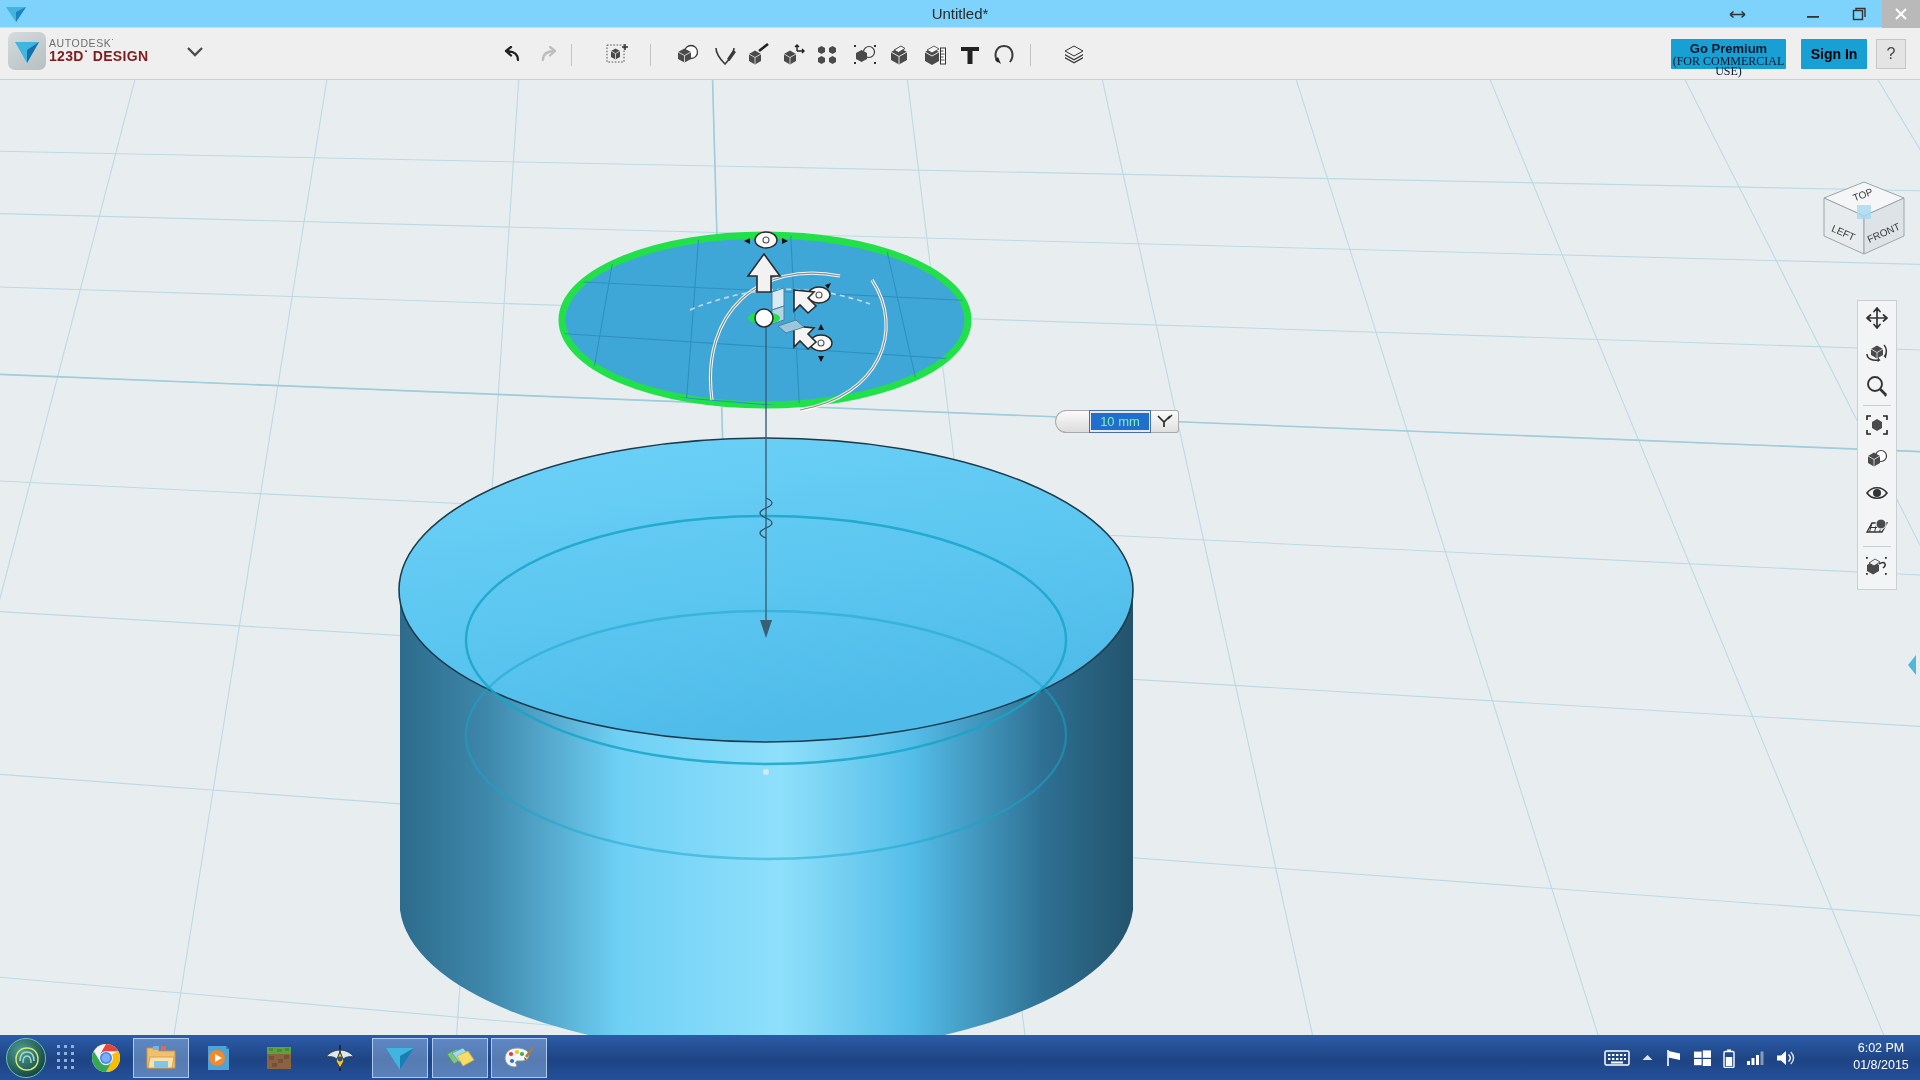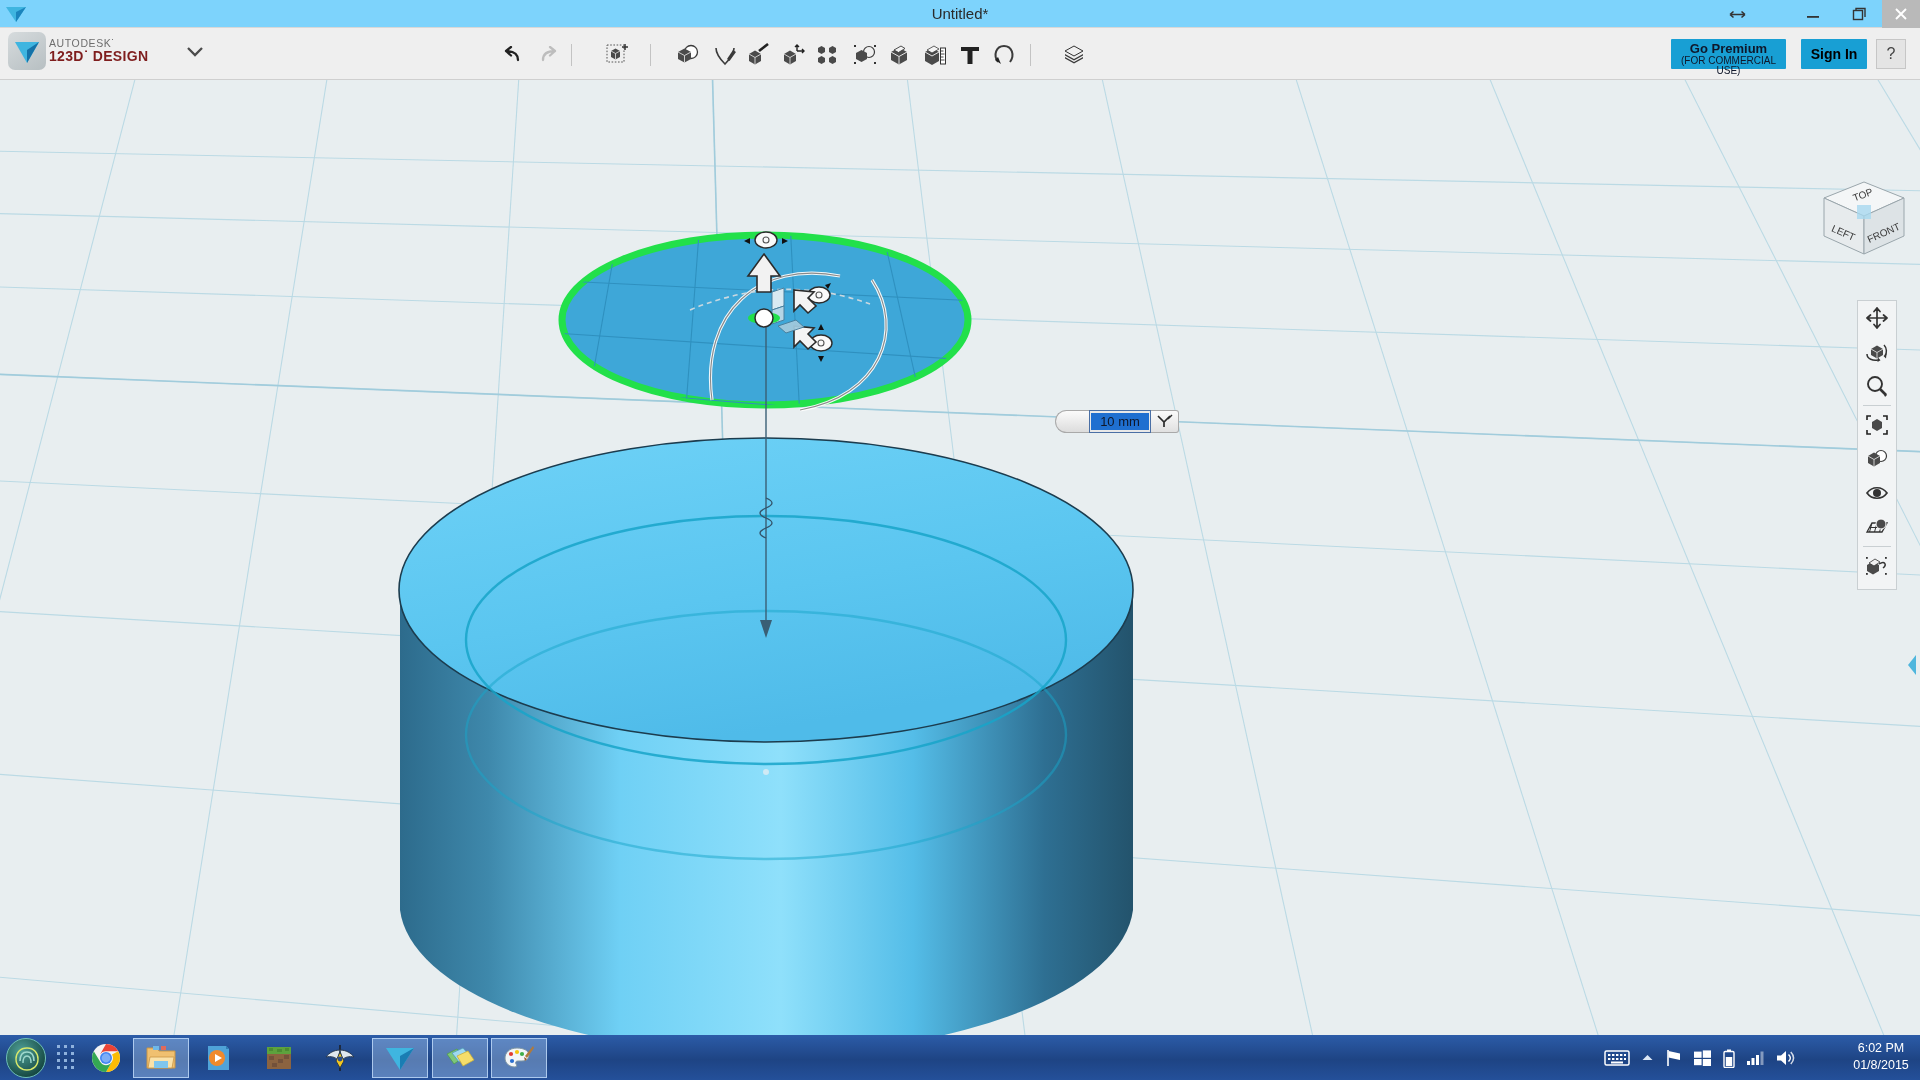--- a/index.html
+++ b/index.html
@@ -31,21 +31,21 @@
   #brand-l2 { font-size:14px; color:#7f1d1d; font-weight:bold; letter-spacing:.3px; }
   #brand-caret { margin-left:38px; font-size:15px; color:#555; }
 
   .tbi { position:absolute; top:13px; width:30px; height:28px;
     display:flex; align-items:center; justify-content:center; cursor:default; }
   .sep { position:absolute; top:16px; width:1px; height:22px; background:#c3c3c3; }
 
   #btn-premium { position:absolute; left:1671px; top:11px; width:115px; height:30px;
     background:#189fd4; color:#0f172a; text-align:center; border-radius:1px; cursor:default; }
   #prem-l1 { font-size:13px; font-weight:bold; line-height:15px; padding-top:2px; }
-  #prem-l2 { font-size:10px; line-height:10px; }
+  #prem-l2 { font-size:12px; line-height:10px;font-family:Liberation Serif, serif; }
   #btn-signin { position:absolute; left:1801px; top:11px; width:66px; height:30px;
     background:#189fd4; color:#000000; font-size:14px; font-weight:bold;
     display:flex; align-items:center; justify-content:center; border-radius:1px; cursor:default; }
   #btn-help { position:absolute; left:1876px; top:11px; width:30px; height:30px;
     background:#e4e4e4; border:1px solid #c6c6c6; font-size:16px; color:#444;
     display:flex; align-items:center; justify-content:center; cursor:default; }
 
   
   #viewport { position:absolute; left:0; top:80px; width:1920px; height:955px;
     background:#e8eef0; overflow:hidden; }
@@ -59,21 +59,21 @@
   .nav-div { width:28px; height:1px; background:#c9cfd2; margin:2px auto; }
 
   
   #dimwrap { position:absolute; left:1055px; top:328px; width:130px; height:26px;
     display:flex; align-items:center; }
   #dim-pill { width:34px; height:23px; background:linear-gradient(#fbfbfb,#dcdcdc);
     border:1px solid #a9a9a9; border-right:none;
     border-radius:12px 0 0 12px; position:relative; }
   #dim-field { width:62px; height:23px; background:#e8e8e8; border:1px solid #4a6fa5;
     display:flex; align-items:center; justify-content:center; }
-  #dim-val { background:#1f6fd0; color:#0f172a; font-size:13px;
+  #dim-val { background:#1f6fd0; color:#86efac; font-size:13px;
     padding:1px 9px; white-space:nowrap; }
   #dim-lock { width:28px; height:23px; background:linear-gradient(#fbfbfb,#e0e0e0);
     border:1px solid #a9a9a9; border-left:none; border-radius:0 3px 3px 0;
     display:flex; align-items:center; justify-content:center; cursor:default; }
 
   
   #taskbar { position:absolute; left:0; top:1035px; width:1920px; height:45px;
     background:linear-gradient(#2c5ca8,#1e4484 55%,#24509a); }
   #start { position:absolute; left:6px; top:3px; width:40px; height:40px;
     border-radius:50%; background:radial-gradient(circle at 38% 32%,#4e9e96,#14463f 78%);

